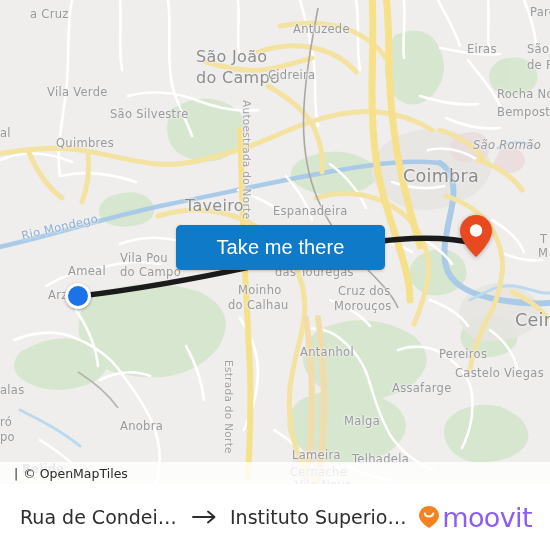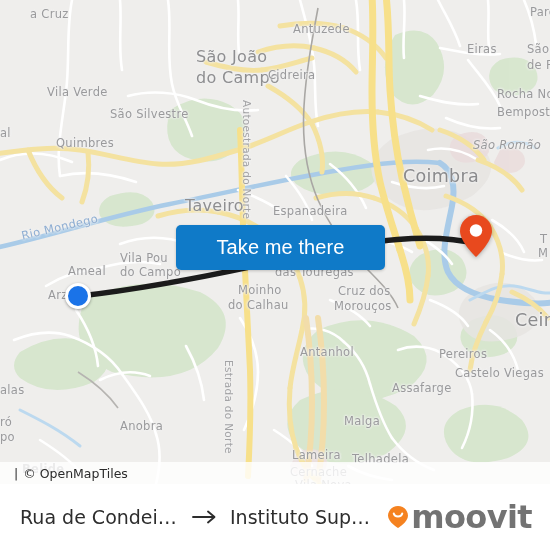--- a/index.html
+++ b/index.html
@@ -133,23 +133,23 @@
   }
   .brand {
     flex: 0 0 auto;
     display: flex;
     align-items: center;
     gap: 2px;
     margin-left: 10px;
   }
   .brand-mark { width: 22px; height: 24px; flex: 0 0 auto; }
   .brand-name {
-    font-size: 32px;
-    font-weight: bold;
-    color: #737373;
+    font-size: 27px;
+    font-weight: normal;
+    color: #8b5cf6;
     letter-spacing: -.6px;
     font-family: "DejaVu Sans", sans-serif;
     line-height: 1;
   }
 </style>
 </head>
 <body>
 
 <div id="app">
 

